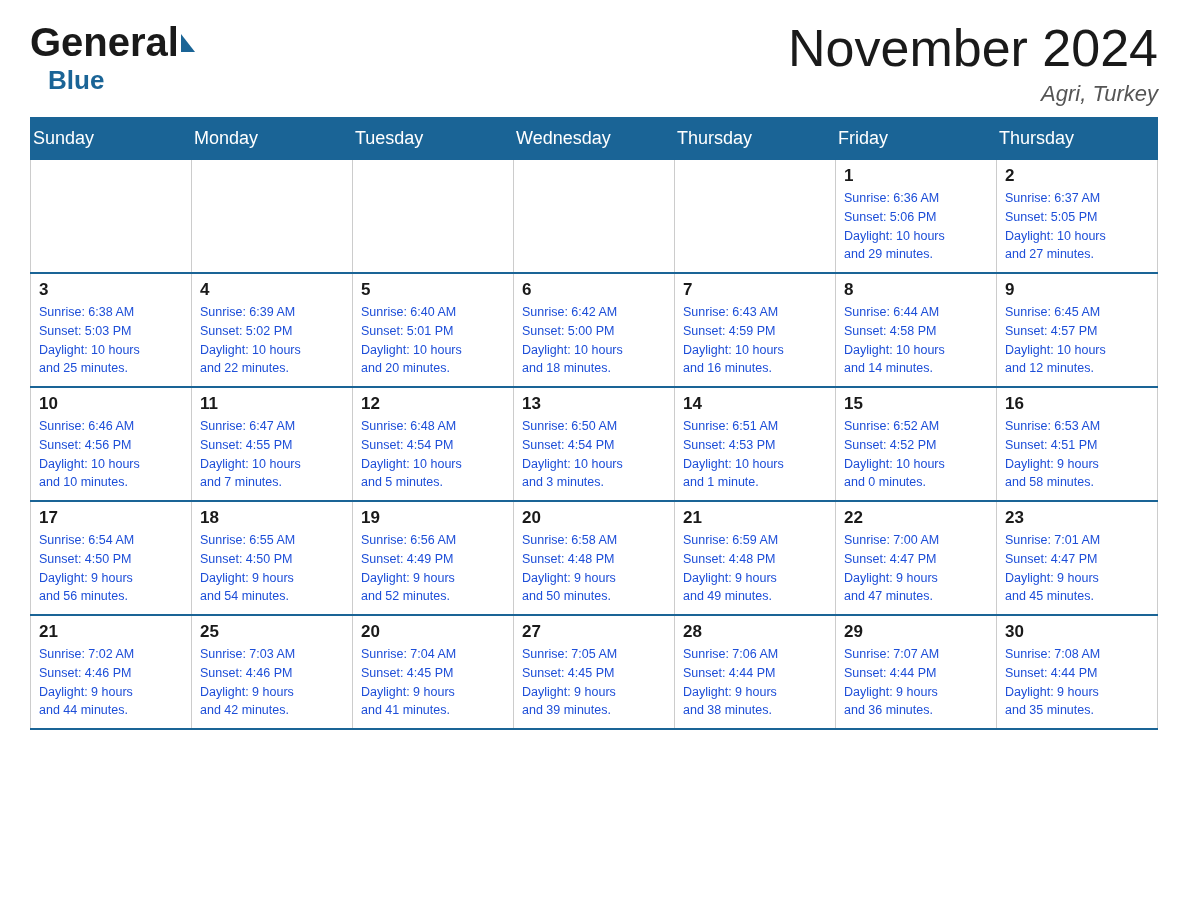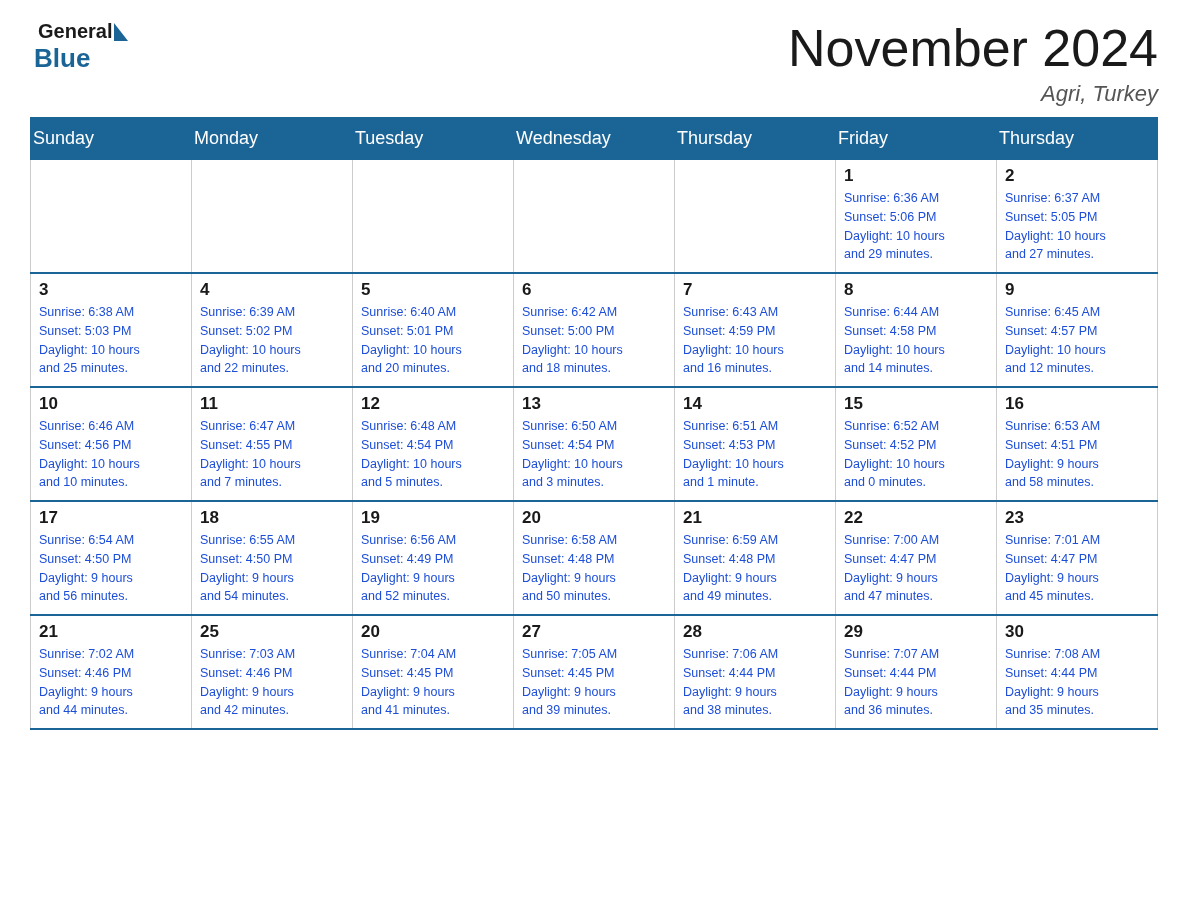--- a/index.html
+++ b/index.html
@@ -76,24 +76,23 @@
       line-height: 1.5;
     }
     .empty-cell {
       background: #f9f9f9;
     }
     .logo-row {
       display: flex;
       align-items: center;
     }
     .logo-text-general {
-      font-size: 20px;
+      font-size: 40px;
       font-weight: bold;
       color: #1a1a1a;
-      margin-left: 8px;
     }
     .logo-arrow {
       display: inline-block;
       width: 0;
       height: 0;
       border-style: solid;
       border-width: 18px 0 0 14px;
       border-color: transparent transparent transparent #1a6496;
       margin-left: 2px;
       vertical-align: middle;
@@ -101,21 +100,21 @@
   </style>
 </head>
 <body>
 
 <div class="header">
   <div class="logo">
     <div class="logo-row">
       <span class="logo-text-general">General</span>
       <span class="logo-arrow"></span>
     </div>
-    <div style="margin-left:4px;">
+    <div style="margin-left:18px;">
       <span style="font-size:26px; font-weight:bold; color:#1a6496;">Blue</span>
     </div>
   </div>
   <div class="title-section">
     <div class="month-title">November 2024</div>
     <div class="location">Agri, Turkey</div>
   </div>
 </div>
 
 <table class="calendar">

